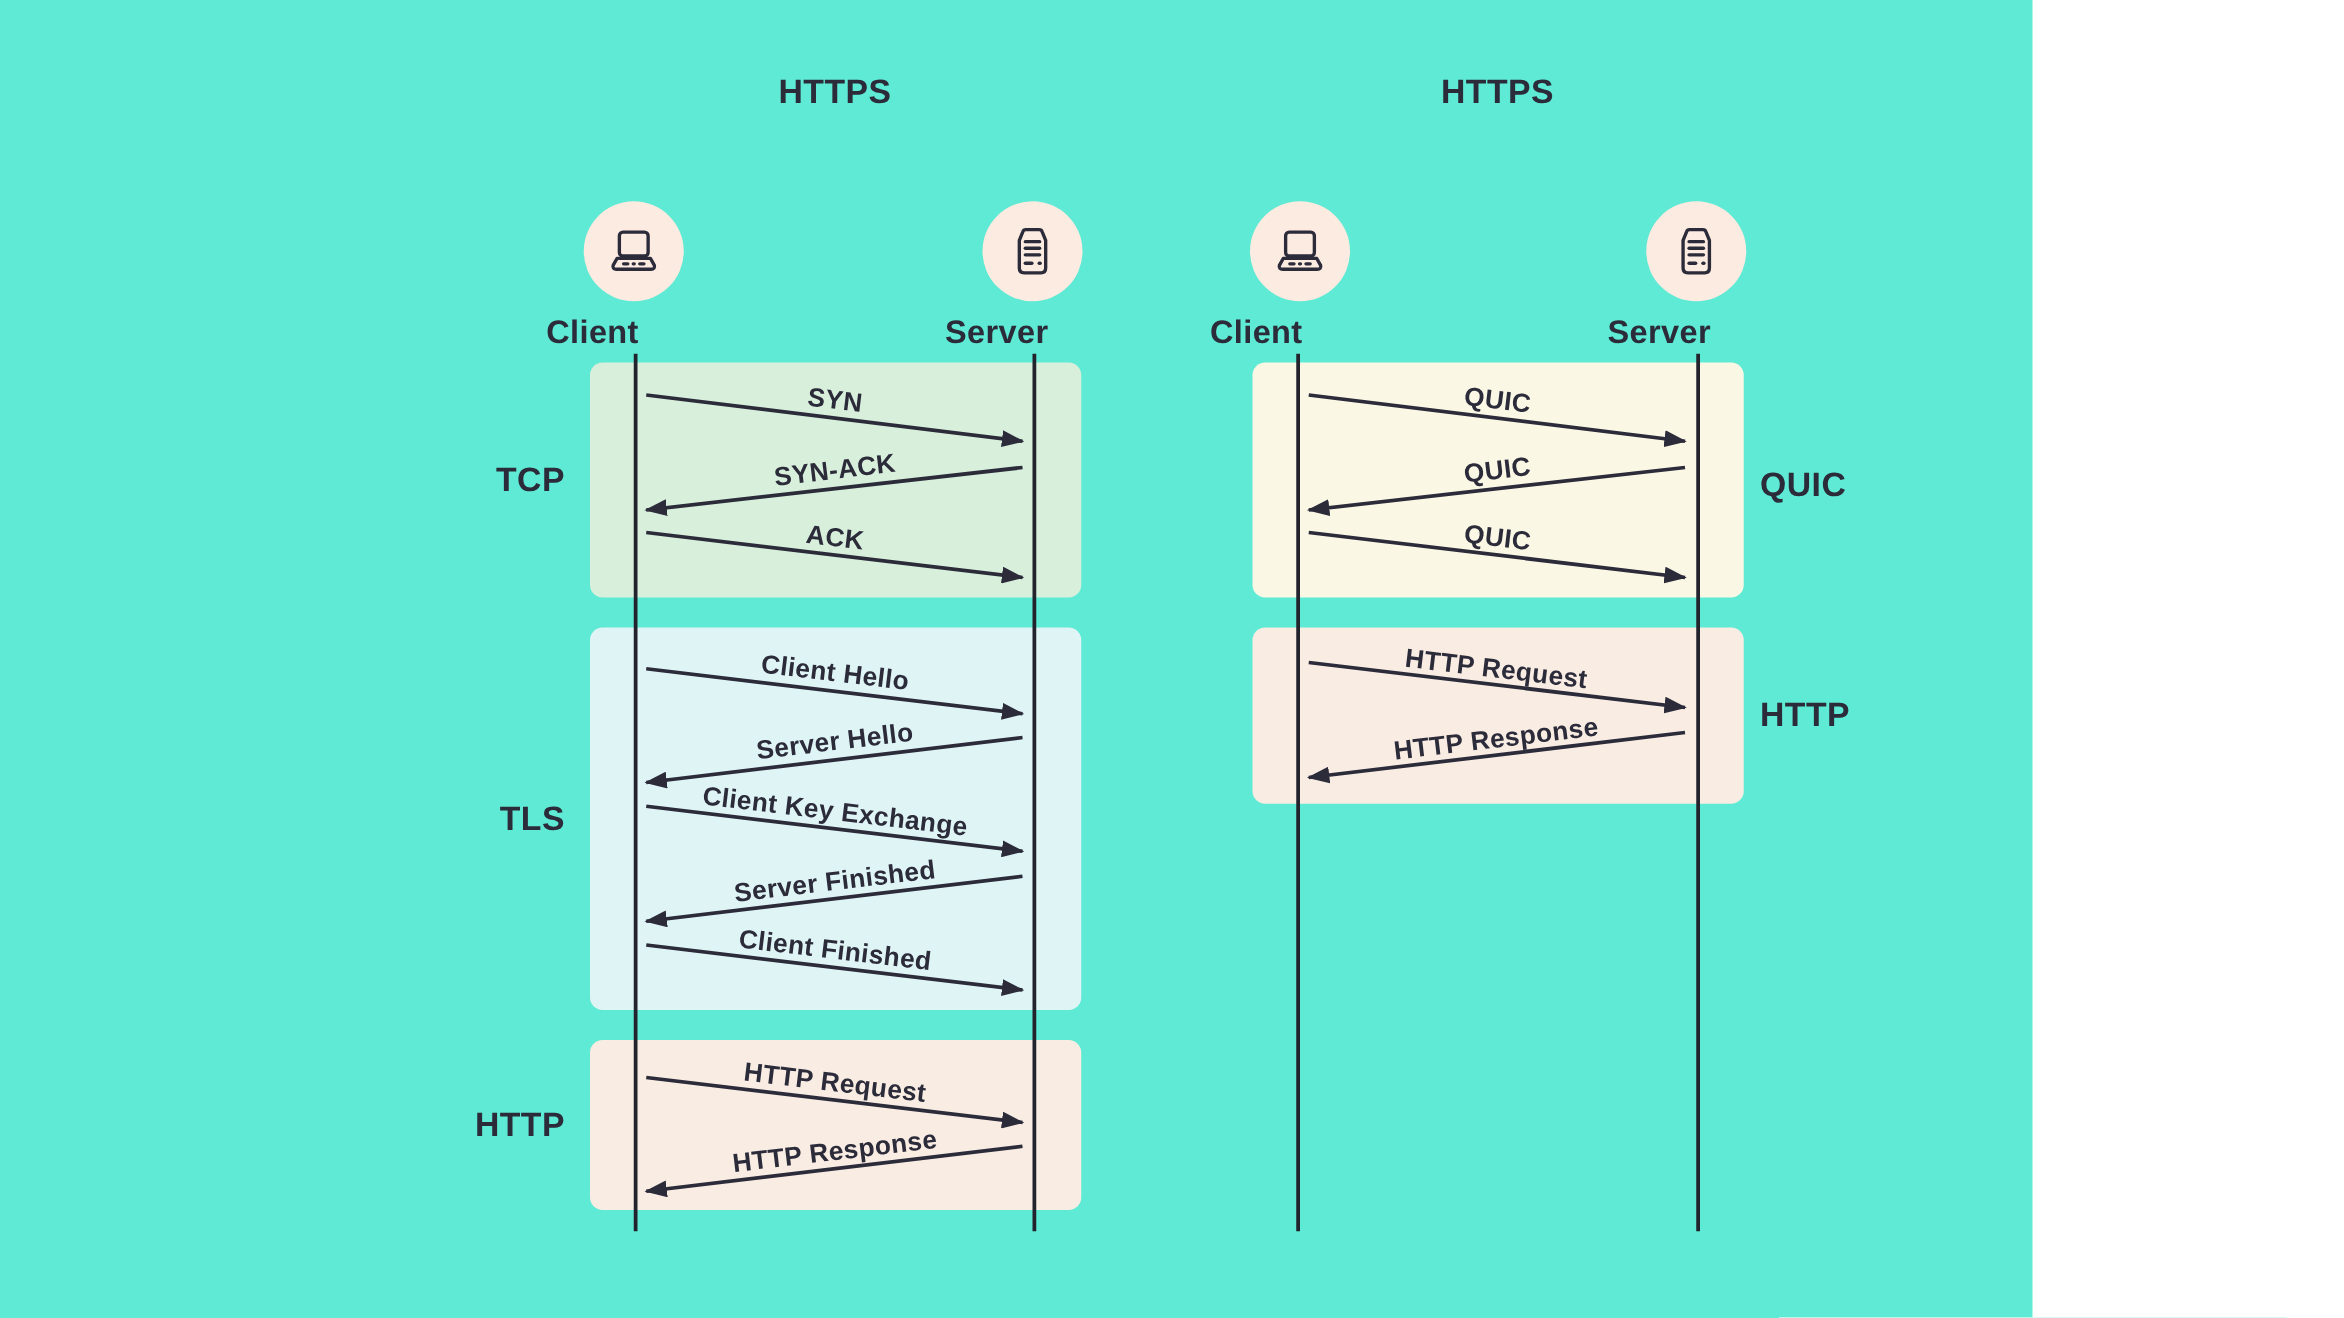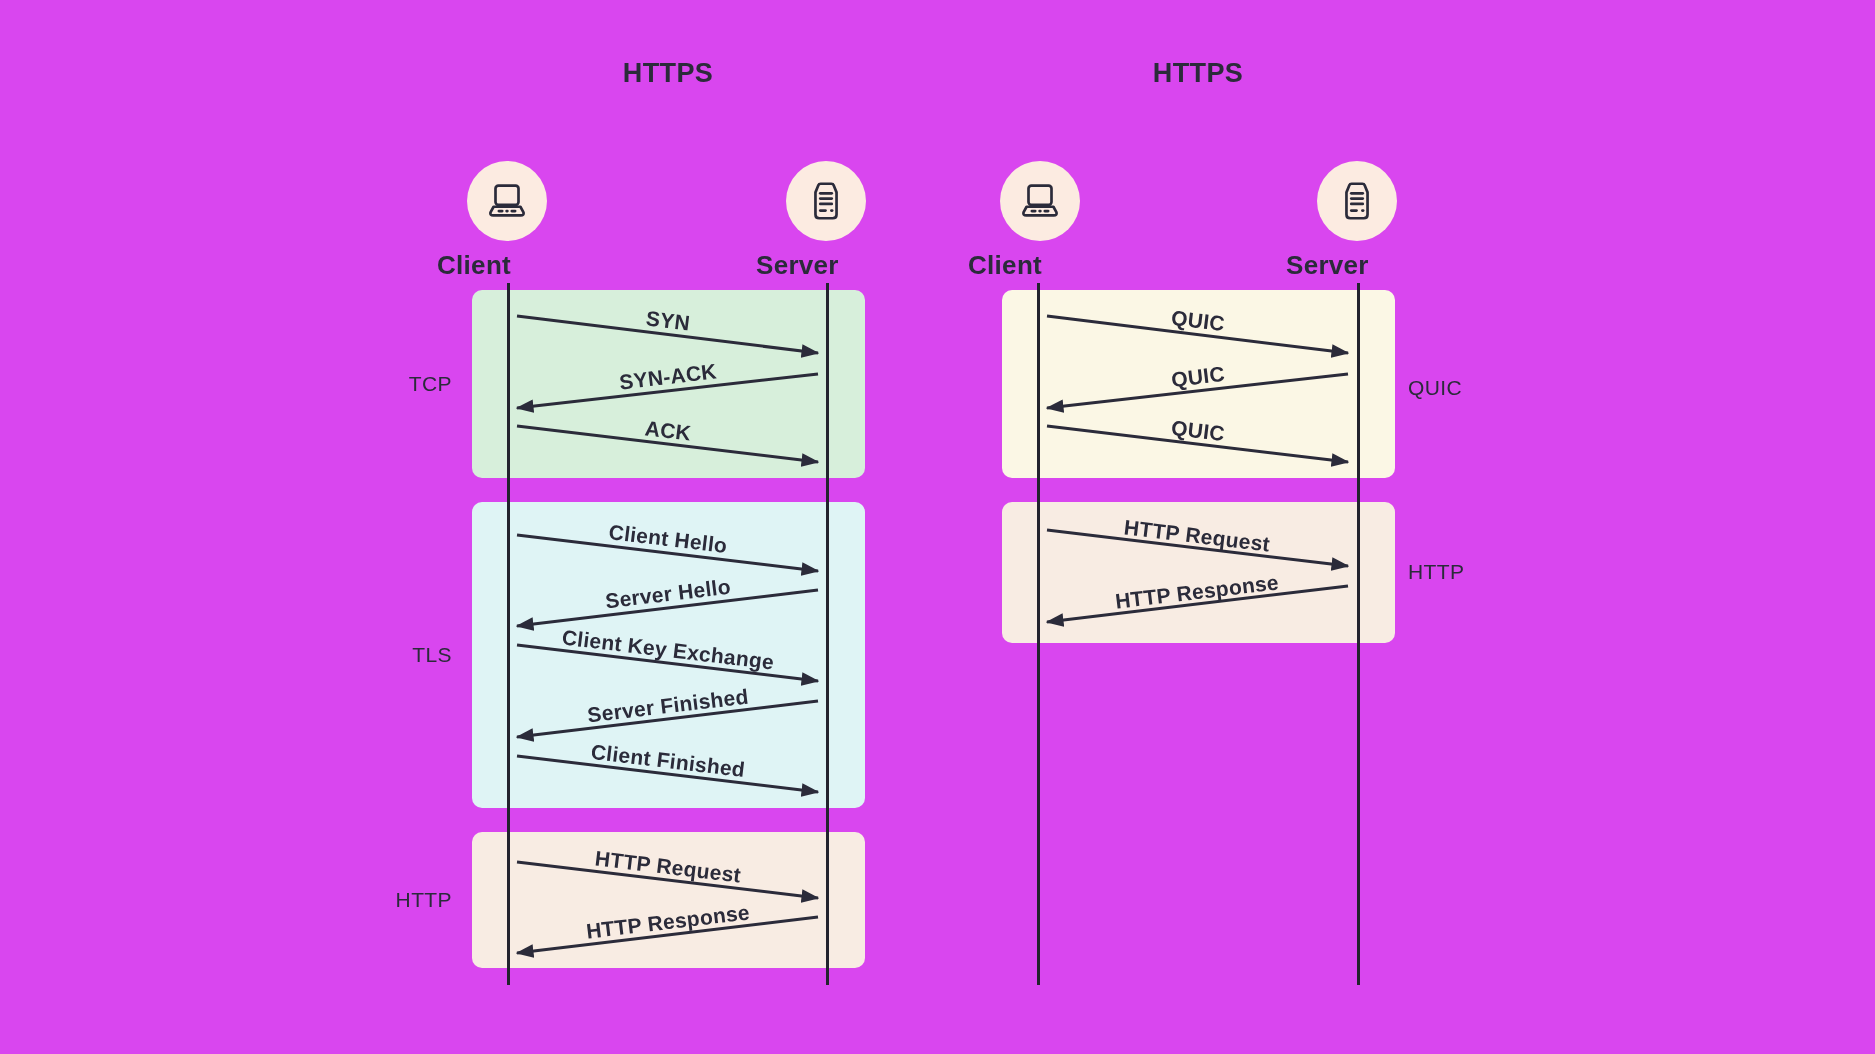--- a/index.html
+++ b/index.html
@@ -1,19 +1,19 @@
 <!DOCTYPE html>
 <html><head>
 <meta charset="utf-8">
 <style>
   html,body { margin:0; padding:0; background:#ffffff; }
   #canvas {
     position:relative;
-    width:1875px; height:1054px;
-    background:#d946ef;
+    width:1626px; height:1054px;
+    background:#5eead4;
     font-family:"Liberation Sans", sans-serif;
     color:#2b2b3a;
     overflow:hidden;
   }
   .title {
     position:absolute; width:392px; top:56px;
     text-align:center;
     font-size:27px; font-weight:700; line-height:34px;
     letter-spacing:0.4px; color:#2b2b3a;
   }
@@ -31,21 +31,21 @@
     position:absolute; top:283px; height:702px; width:3px;
     background:#23232e;
   }
   .section-box { position:absolute; width:393px; border-radius:10px; }
   .box-tcp  { left:472px;  top:290px; height:188px; background:#d7efdb; }
   .box-tls  { left:472px;  top:502px; height:306px; background:#dff4f5; }
   .box-httpL{ left:472px;  top:832px; height:136px; background:#f8ece3; }
   .box-quic { left:1002px; top:290px; height:188px; background:#fbf7e5; }
   .box-httpR{ left:1002px; top:502px; height:141px; background:#f8ece3; }
   .sec-label {
-    position:absolute; font-size:21px; font-weight:400;
+    position:absolute; font-size:27px; font-weight:700;
     letter-spacing:0.4px; line-height:32px; color:#2b2b3a;
     white-space:nowrap;
   }
   .sec-left { width:160px; left:292px; text-align:right; }
   .sec-right { left:1408px; text-align:left; }
   .msg {
     position:absolute;
     transform:translate(-50%,-50%) rotate(6.8deg);
     font-size:21px; font-weight:700; letter-spacing:0.3px;
     white-space:nowrap; color:#2b2b3a;

